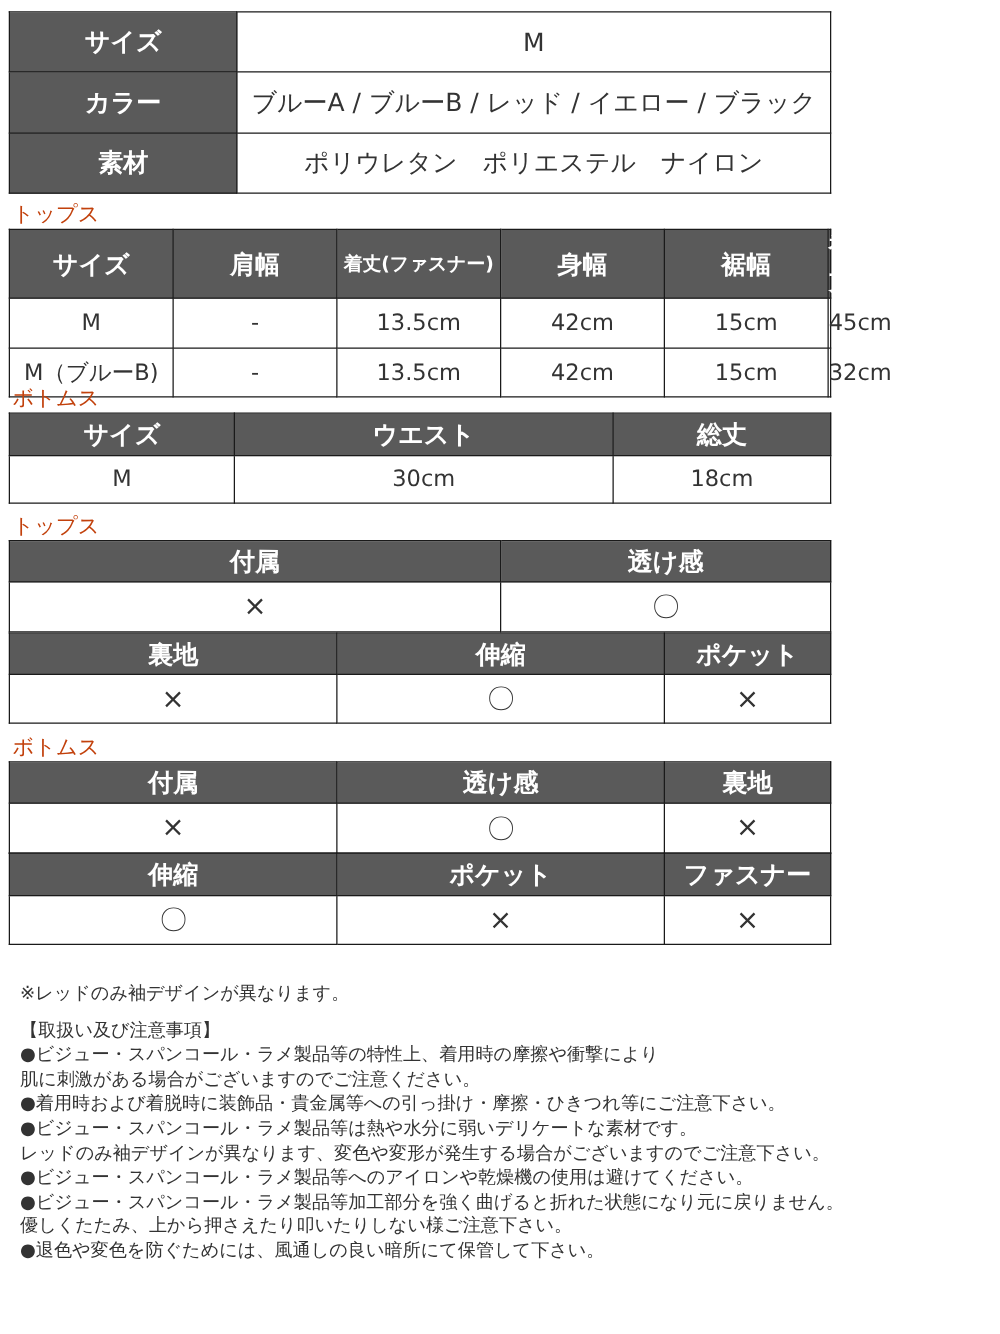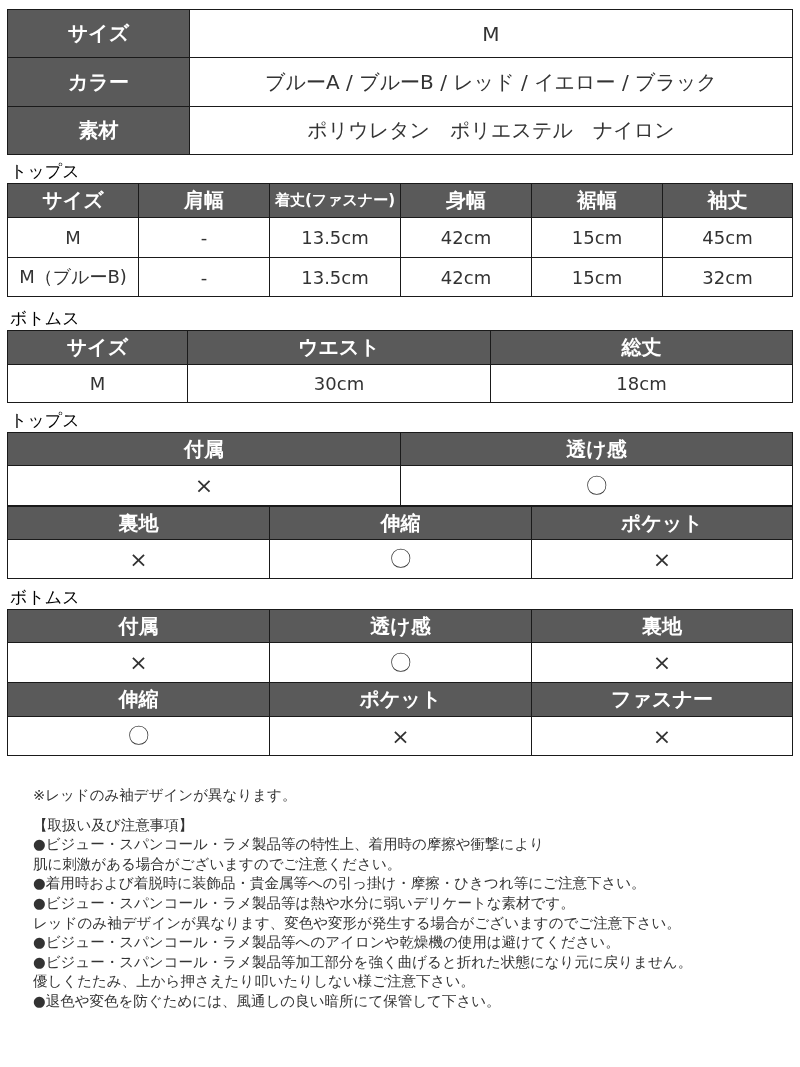--- a/index.html
+++ b/index.html
@@ -1,24 +1,24 @@
 <!DOCTYPE html>
 <html><head>
 <meta charset="utf-8">
 <style>
   html, body { margin: 0; padding: 0; background: #ffffff; }
   body { width: 800px; height: 1067px; position: relative; font-family: "DejaVu Sans", "Liberation Sans", sans-serif; color: #222; overflow: hidden; }
-  table { border-collapse: collapse; table-layout: fixed; position: absolute; left: 7px; width: 786px; }
+  table { border-collapse: collapse; table-layout: fixed; position: absolute; left: 7px; width: 658px; }
   td, th { border: 1.5px solid #1a1a1a; text-align: center; vertical-align: middle; padding: 0; font-weight: normal; }
   th { background: #5a5a5a; color: #ffffff; font-size: 20px; font-weight: bold; }
   td { background: #ffffff; color: #333; font-size: 18px; }
-  .section-label { position: absolute; left: 10px; font-size: 17px; color: #000000; }
+  .section-label { position: absolute; left: 10px; font-size: 17px; color: #c2410c; }
   .spec th { font-size: 20px; }
   .spec td.val { font-size: 20px; }
-  .notes { position: absolute; left: 33px; top: 786px; font-size: 14.5px; line-height: 19.6px; color: #333; }
+  .notes { position: absolute; left: 16px; top: 786px; font-size: 14.5px; line-height: 19.6px; color: #333; }
   .notes p { margin: 0; white-space: nowrap; }
   .notes .gap { height: 10px; }
   .mark { font-size: 22px; }
 </style>
 </head>
 <body>
 
 <table class="spec" style="top:9px;">
   <colgroup>
       <col style="width:182px">

